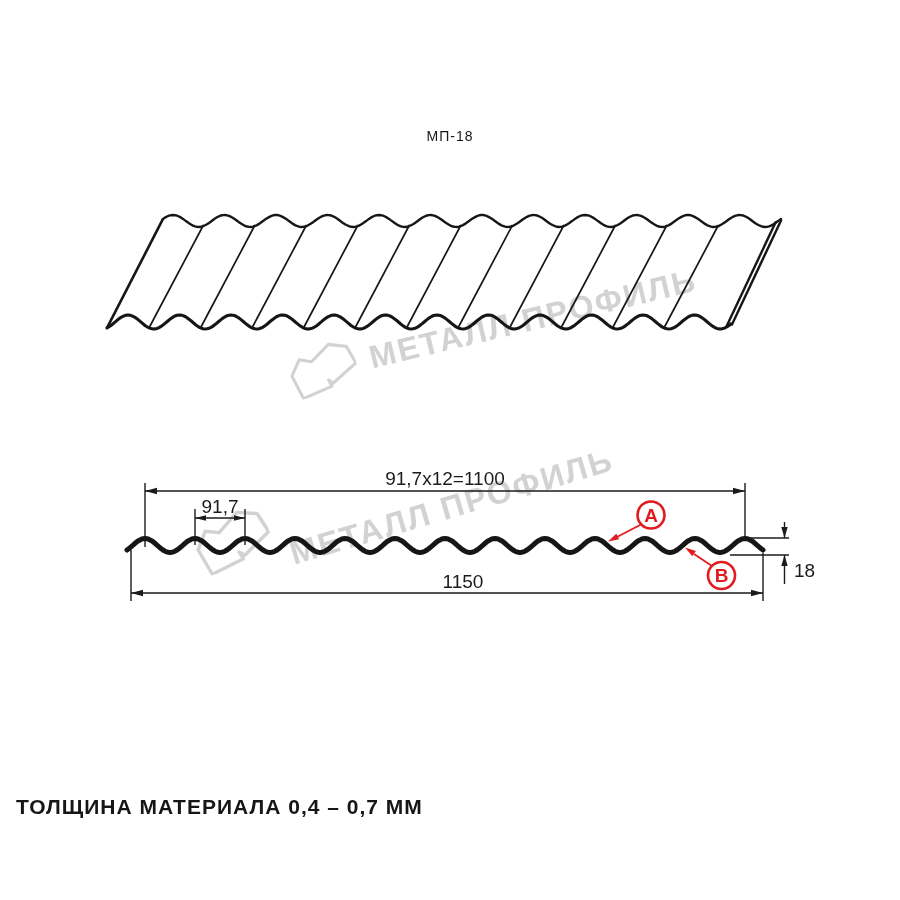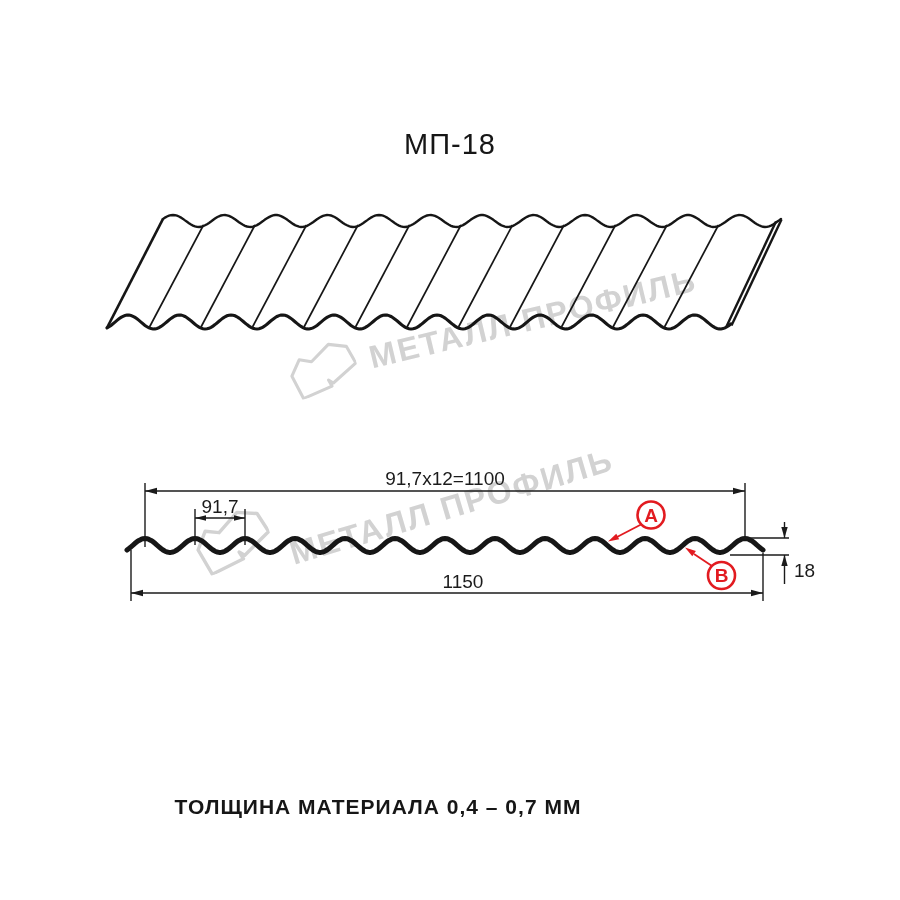--- a/index.html
+++ b/index.html
@@ -6,24 +6,24 @@
   .page{
     position:relative;width:900px;height:900px;background:#ffffff;overflow:hidden;
     font-family:"Liberation Sans", sans-serif;color:#161616;
   }
   .title{
     position:absolute;left:0;top:76px;width:900px;text-align:center;
     font-size:43px;font-weight:700;letter-spacing:1px;color:#111;
   }
   .subtitle{
     position:absolute;left:0;top:128px;width:900px;text-align:center;
-    font-size:29px;font-weight:500;letter-spacing:1px;color:#161616;
+    font-size:14px;font-weight:500;letter-spacing:1px;color:#161616;
   }
   .footer{
-    position:absolute;left:4px;top:795px;width:748px;text-align:center;
+    position:absolute;left:16px;top:795px;width:748px;
     font-size:21px;font-weight:600;letter-spacing:1px;color:#161616;
   }
   .wm{
     position:absolute;display:flex;align-items:center;gap:14px;
     color:#d2d2d2;font-weight:700;font-size:32px;letter-spacing:2px;
     white-space:nowrap;transform-origin:left center;
   }
   .wm-1{left:290px;top:352px;transform:rotate(-13.5deg);}
   .wm-2{left:196px;top:523px;transform:rotate(-16.5deg);}
   .wm-2 .wm-text{transform:translateY(30px);}

